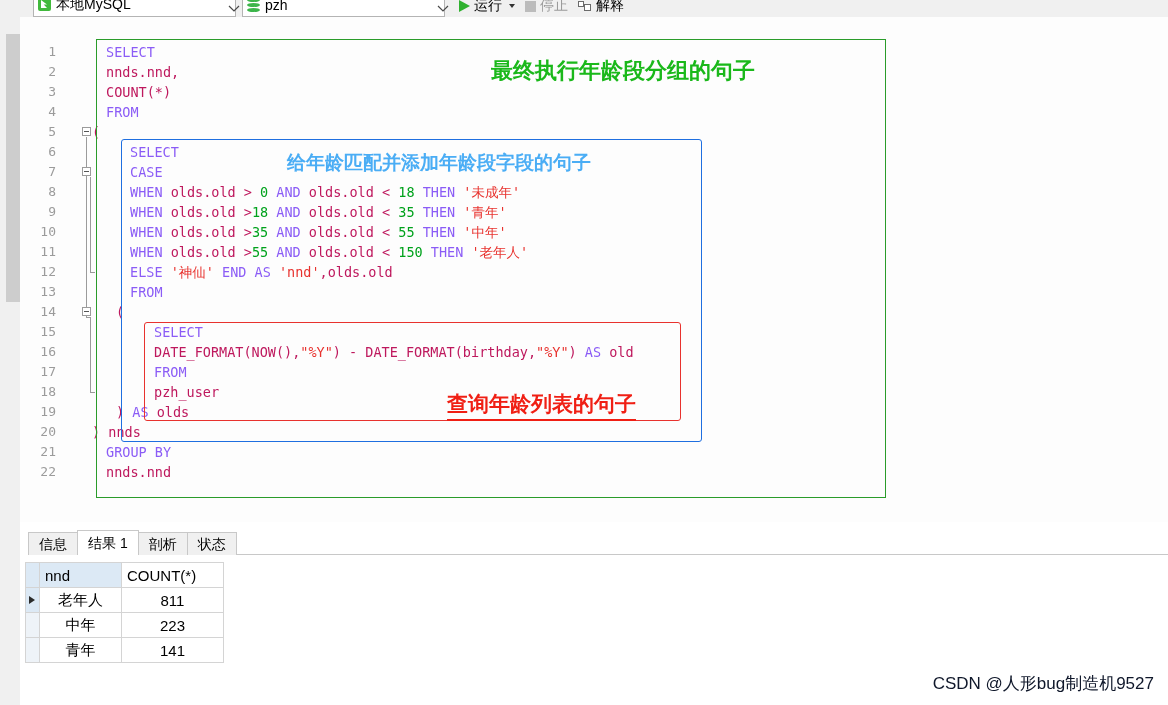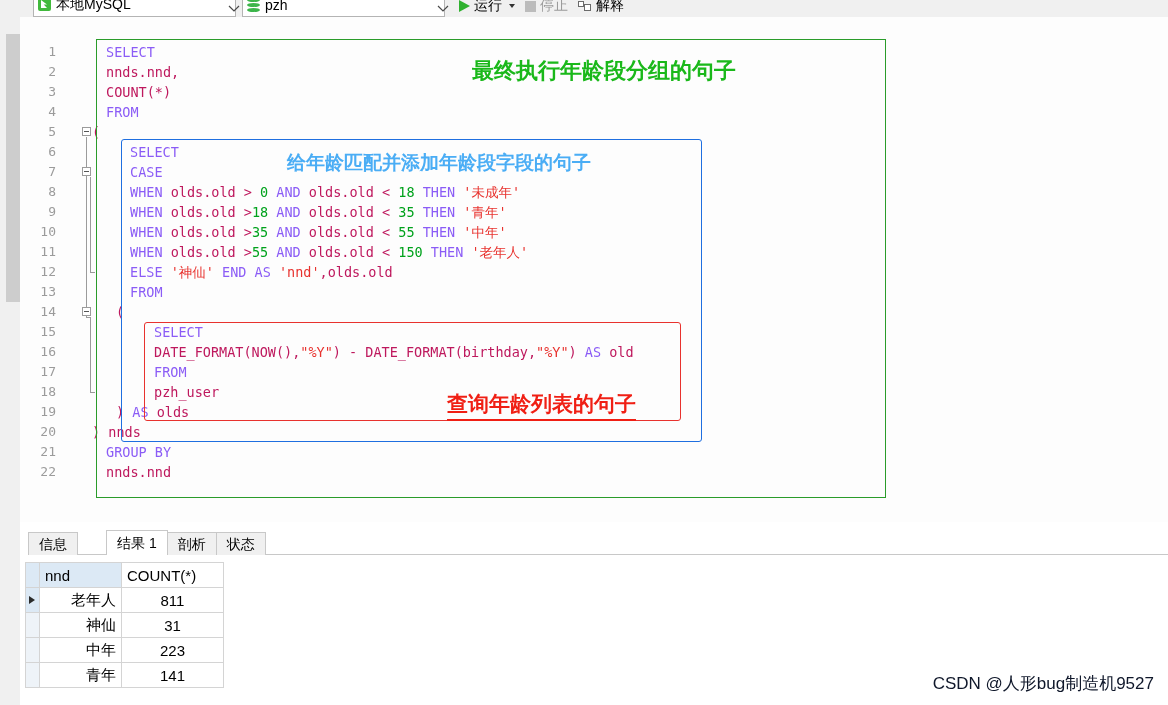--- a/index.html
+++ b/index.html
@@ -140,21 +140,21 @@
     content:"";position:absolute;left:1px;top:3px;width:5px;height:1px;background:#555;
   }
   .fline{ position:absolute;width:1px;background:#9b9b9b; }
   .fend{ position:absolute;width:5px;height:1px;background:#9b9b9b; }
 
   .annot{
     position:absolute;white-space:nowrap;
     font-family:"Liberation Sans", sans-serif;
     font-weight:bold;
   }
-  .an-green{ color:#1ab81a; font-size:22px; left:452px; top:39px; }
+  .an-green{ color:#1ab81a; font-size:22px; left:471px; top:39px; }
   .an-blue { color:#4aadf5; font-size:19px; left:267px; top:133px; }
   .an-red  { color:#f01f14; font-size:21px; left:427px; top:373px;
              border-bottom:2px solid #f01f14; padding-bottom:1px; }
 
   
   .res-panel{
     position:absolute;left:0;top:522px;width:1168px;height:183px;background:#fff;
   }
   .res-left{
     position:absolute;left:0;top:0;width:20px;height:183px;background:#f0f0f0;
@@ -164,42 +164,42 @@
   }
   .tabstrip:after{
     content:"";position:absolute;left:0;bottom:0;width:1140px;height:1px;background:#c8c8c8;
   }
   .tab{
     position:relative;height:23px;line-height:22px;padding:0 10px;
     font-size:14px;color:#000;border:1px solid #c8c8c8;border-bottom:none;
     background:#f0f0f0;margin-right:-1px;z-index:1;
     font-family:"Liberation Sans", sans-serif;
   }
-  .tab.active{ background:#fff;height:25px;line-height:24px;z-index:3;margin-left:29px; }
+  .tab.active{ background:#fff;height:25px;line-height:24px;z-index:3; }
   .tab.active:after{
     content:"";position:absolute;left:0;bottom:-1px;width:100%;height:2px;background:#fff;
   }
 
   .grid{
     position:absolute;left:25px;top:40px;
     border-collapse:collapse;
     font-family:"Liberation Sans", sans-serif;
   }
   .grid td, .grid th{
     border:1px solid #d4d4d4;
     height:25px;
     font-size:15px;font-weight:normal;color:#000;
     padding:0 5px;
   }
   .gh-sel{ width:14px;background:#dce9f5;padding:0; }
   .gh-nnd{ width:82px;text-align:left;background:#dce9f5; }
   .gh-cnt{ width:102px;text-align:left;background:#fff; }
   .gc-sel{ width:14px;background:#eef3f8;padding:0;position:relative; }
   .gc-sel.cur{ background:#dce9f5; }
-  .gc-nnd{ text-align:right;margin-top:40px; }
+  .gc-nnd{ text-align:center;margin-top:40px; }
   .gc-cnt{ text-align:center; }
   .rowmark{
     position:absolute;left:3px;top:50%;transform:translateY(-50%);
     width:0;height:0;border-left:6px solid #2b2b2b;
     border-top:4px solid transparent;border-bottom:4px solid transparent;
   }
 
   .watermark{
     position:absolute;right:14px;bottom:10px;
     font-size:17px;color:#0f172a;
@@ -354,25 +354,20 @@
       <tbody id="gridbody">
           <tr>
             <td class="gc-sel cur">
               <span class="rowmark"></span>
             </td>
             <td class="gc-nnd">老年人</td>
             <td class="gc-cnt">811</td>
           </tr>
           <tr>
             <td class="gc-sel"></td>
-            <td class="gc-nnd">神仙</td>
-            <td class="gc-cnt">31</td>
-          </tr>
-          <tr>
-            <td class="gc-sel"></td>
             <td class="gc-nnd">中年</td>
             <td class="gc-cnt">223</td>
           </tr>
           <tr>
             <td class="gc-sel"></td>
             <td class="gc-nnd">青年</td>
             <td class="gc-cnt">141</td>
           </tr>
         </tbody>
     </table>

